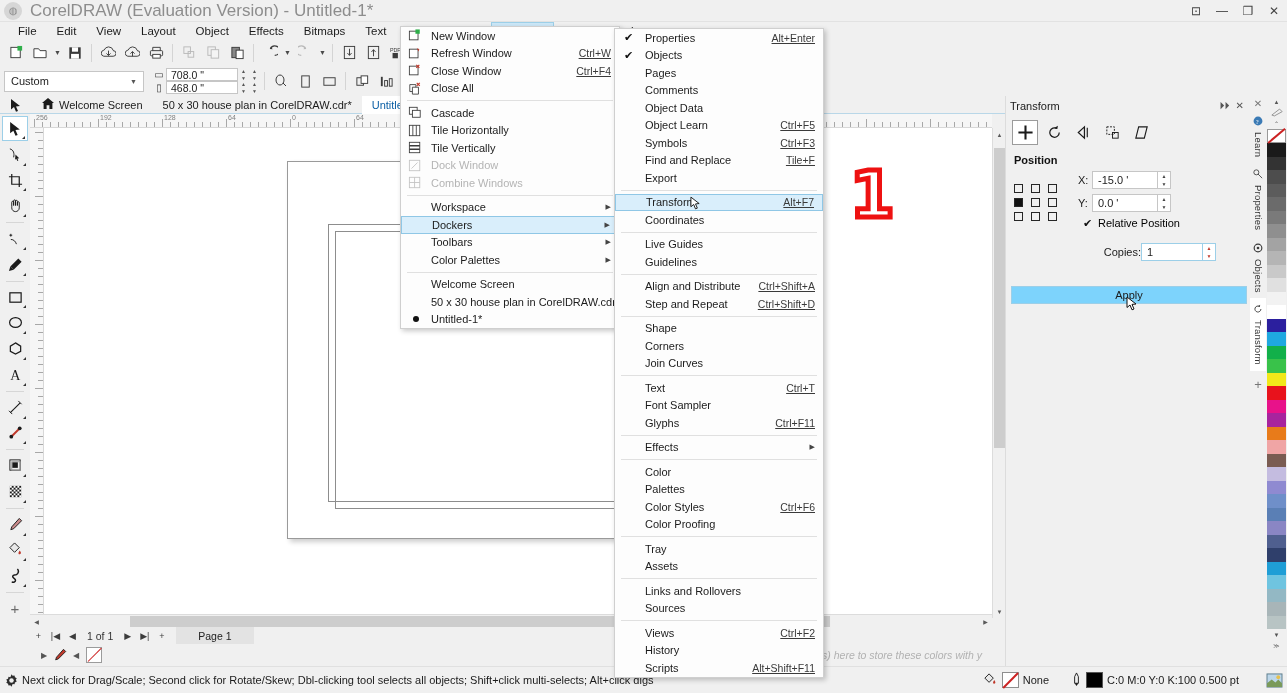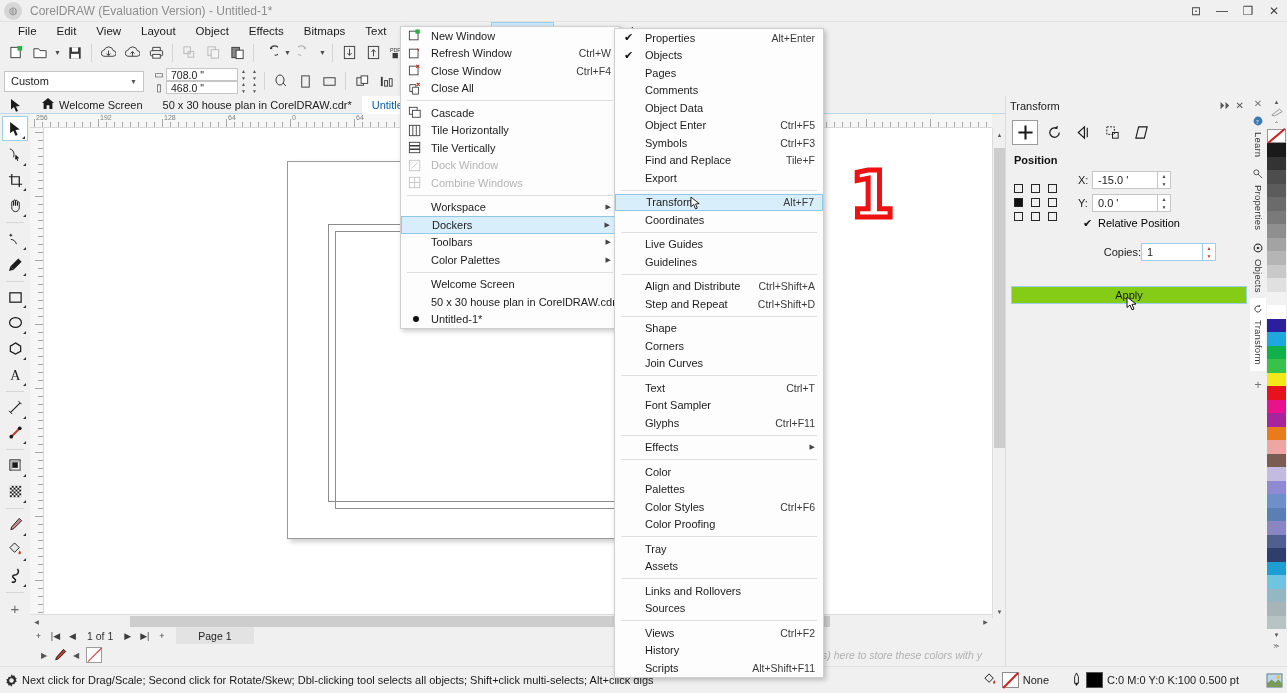--- a/index.html
+++ b/index.html
@@ -17,21 +17,21 @@
   .titlebar {
     position: absolute; left: 0; top: 0; width: 1287px; height: 22px;
     background: #f0f0f0; border-bottom: 1px solid #e2e2e2;
     display: flex; align-items: center;
   }
   .tb-icon {
     width: 18px; height: 18px; margin-left: 4px; border-radius: 9px;
     background: #d6d6d6; display: flex; align-items: center; justify-content: center;
     color: #8a8a8a; font-size: 10px;
   }
-  .tb-title { margin-left: 8px; color: #8d8d8d; font-size: 12px; }
+  .tb-title { margin-left: 8px; color: #8d8d8d; font-size: 17px; }
   .tb-right { margin-left: auto; display: flex; align-items: center; height: 22px; }
   .tb-btn {
     width: 26px; height: 22px; display: flex; align-items: center; justify-content: center;
     color: #444; font-size: 12px;
   }
 
   
   .menubar {
     position: absolute; left: 0; top: 22px; width: 1287px; height: 17px;
     background: #f0f0f0; display: flex; align-items: center; padding-left: 8px;
@@ -255,21 +255,21 @@
                 padding: 14px 34px 0 0; }
   .copies-lbl { font-size: 11px; color: #1b1b1b; }
   .copies-input { width: 62px; height: 18px; background: #fff; border: 1px solid #9ccfe8;
                   font-size: 11px; color: #222; padding-left: 5px; display: flex; align-items: center; }
   .copies-spin { width: 13px; height: 18px; background: #fff; border: 1px solid #9ccfe8;
                  border-left: none; display: flex; flex-direction: column; }
   .copies-spin i { flex: 1; font-size: 5px; color: #c0392b; display: flex; align-items: center;
                    justify-content: center; font-style: normal; }
   .apply-btn {
     position: absolute; left: 5px; top: 170px; width: 236px; height: 18px;
-    background: #84cc16; border: 1px solid #9ccfe8;
+    background: #7dd3fc; border: 1px solid #9ccfe8;
     display: flex; align-items: center; justify-content: center;
     font-size: 11px; color: #1b1b1b;
   }
   .apply-cursor { position: absolute; left: 120px; top: 180px; }
 
   
   .vtabs {
     position: absolute; left: 1250px; top: 96px; width: 16px; height: 570px;
     background: #f0f0f0;
   }
@@ -307,21 +307,21 @@
     height: 17.5px; display: flex; align-items: center; font-size: 11px; color: #1b1b1b;
     position: relative; padding-left: 30px; padding-right: 8px;
   }
   .mrow.hl { background: #d9eefb; border: 1px solid #8fc7e6; }
   .mrow.disabled { color: #b4b4b4; }
   .mrow .mi {
     position: absolute; left: 6px; top: 1px; width: 16px; height: 15px;
     display: flex; align-items: center; justify-content: center; color: #3a3a3a;
   }
   .mrow .mlabel { flex: 1; white-space: nowrap; }
-  .mrow .maccel { color: #3a3a3a; font-size: 10.5px; margin-left: 14px; white-space: nowrap; }
+  .mrow .maccel { color: #3a3a3a; font-size: 10.5px; margin-left: 14px; white-space: nowrap; text-decoration: underline; }
   .mrow .marrow { font-size: 7px; color: #444; margin-left: 10px; }
   .mrow .mcheck { position: absolute; left: 9px; font-size: 11px; color: #111; }
   .mrow .mdot { position: absolute; left: 12px; width: 6px; height: 6px; border-radius: 3px;
                 background: #111; }
   .msep { height: 1px; background: #e0e0e0; margin: 3px 6px; }
 
   .cursor-arrow { position: absolute; width: 11px; height: 16px; z-index: 90; }
 </style>
 </head>
 <body>
@@ -1272,21 +1272,21 @@
       <div class="mrow">
         <span class="mlabel">Pages</span>
       </div>
       <div class="mrow">
         <span class="mlabel">Comments</span>
       </div>
       <div class="mrow">
         <span class="mlabel">Object Data</span>
       </div>
       <div class="mrow">
-        <span class="mlabel">Object Enter</span>
+        <span class="mlabel">Object Learn</span>
         <span class="maccel">Ctrl+F5</span>
       </div>
       <div class="mrow">
         <span class="mlabel">Symbols</span>
         <span class="maccel">Ctrl+F3</span>
       </div>
       <div class="mrow">
         <span class="mlabel">Find and Replace</span>
         <span class="maccel">Tile+F</span>
       </div>

